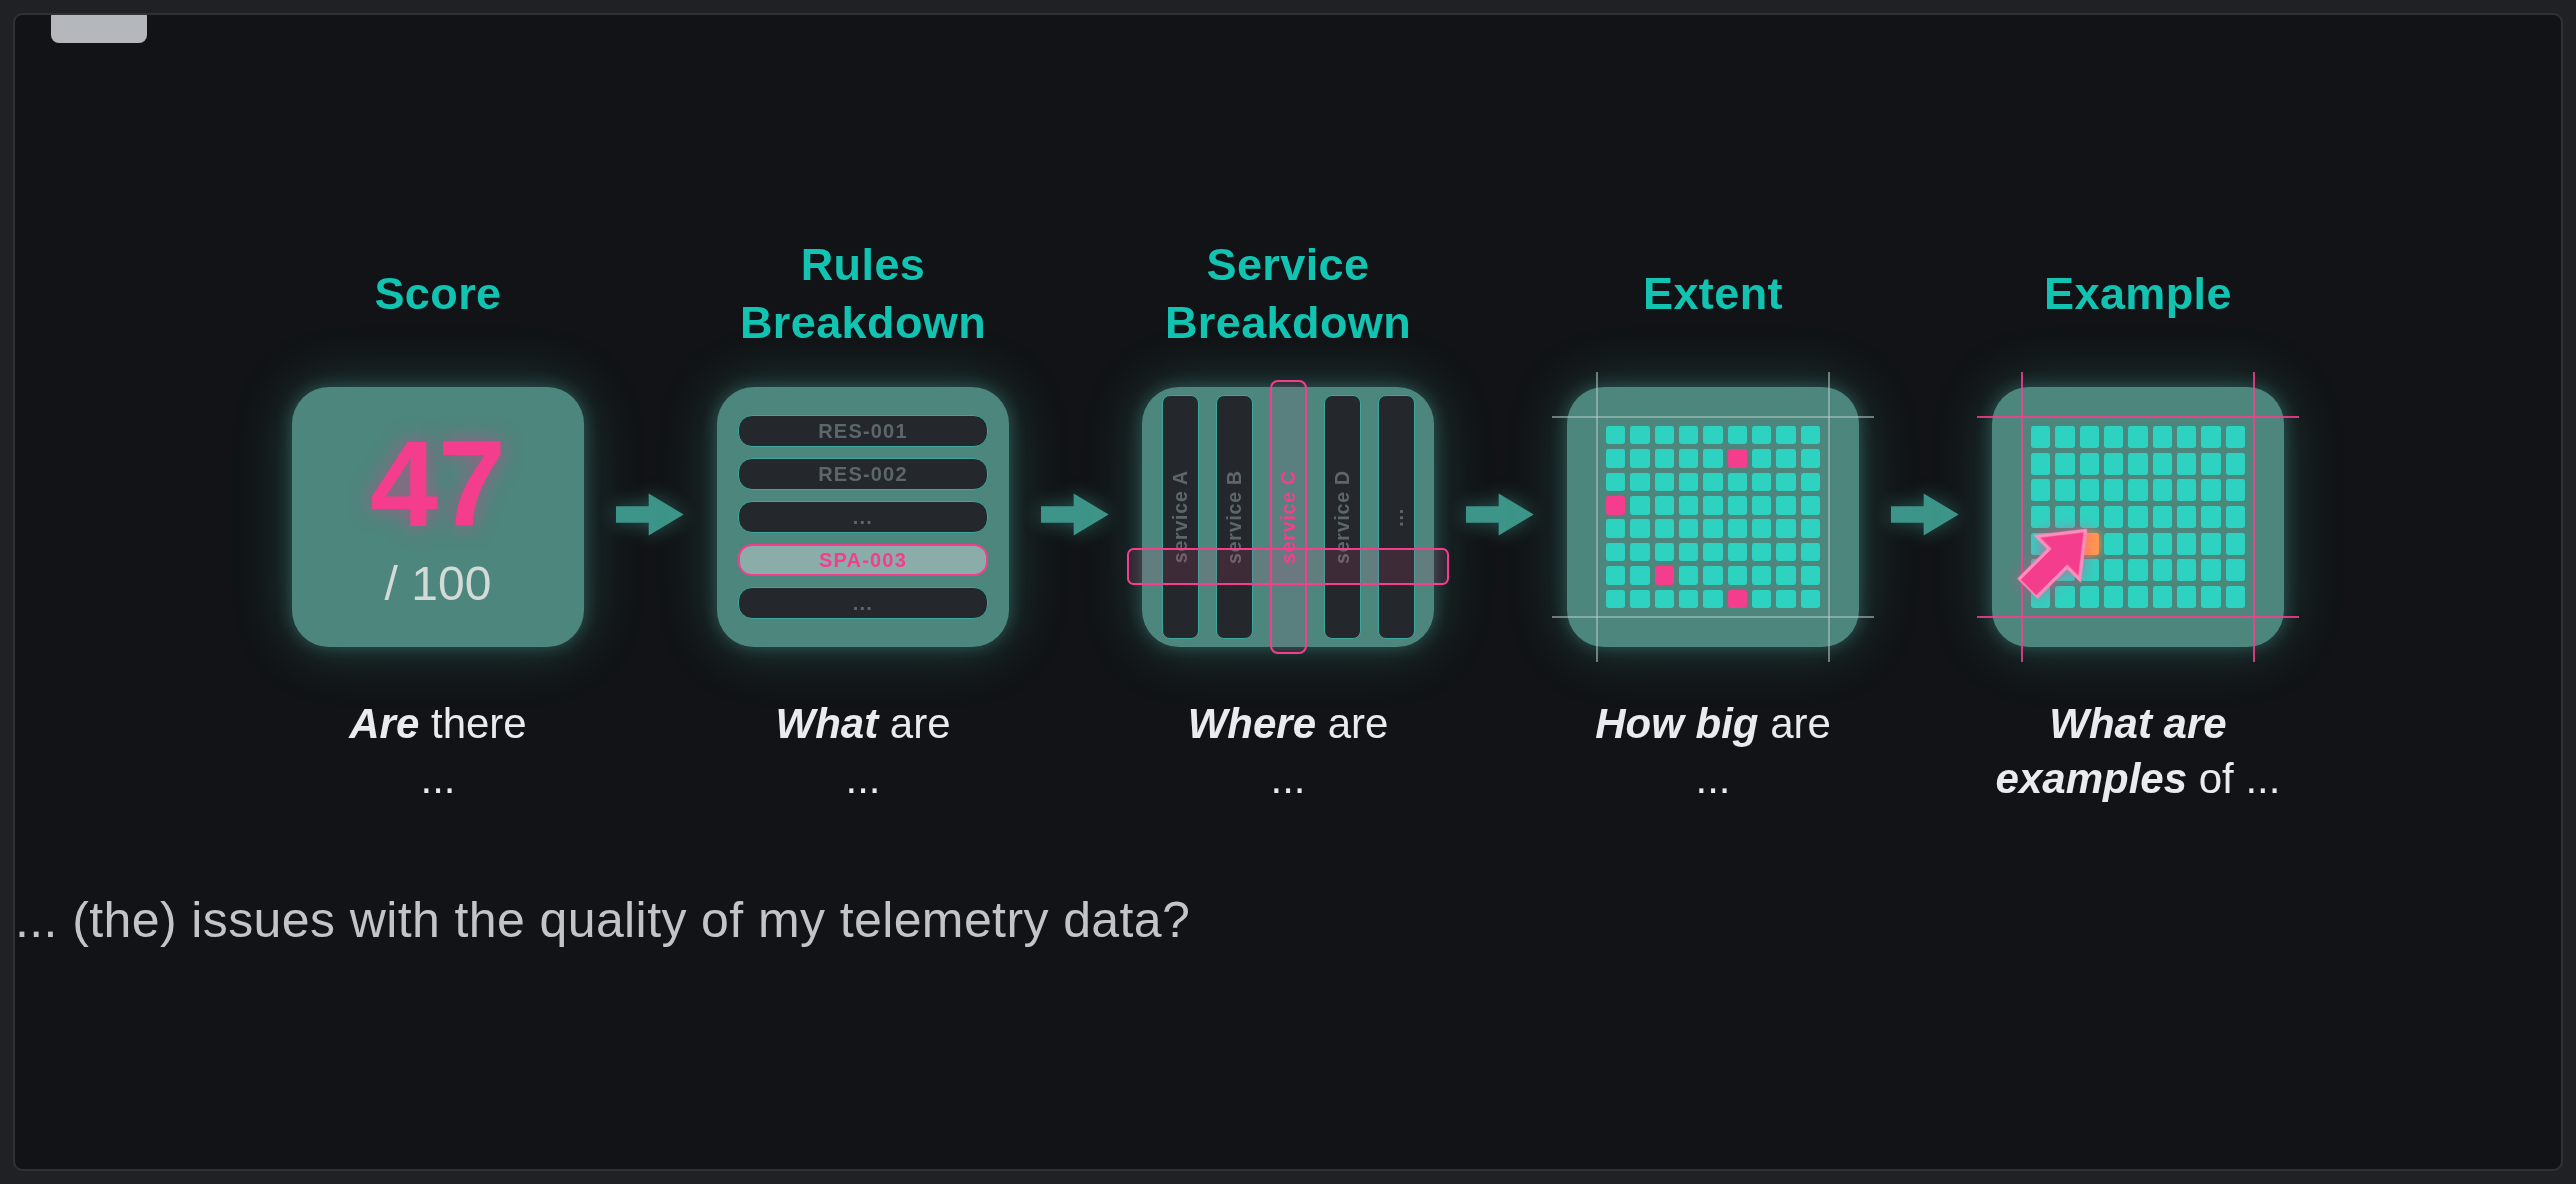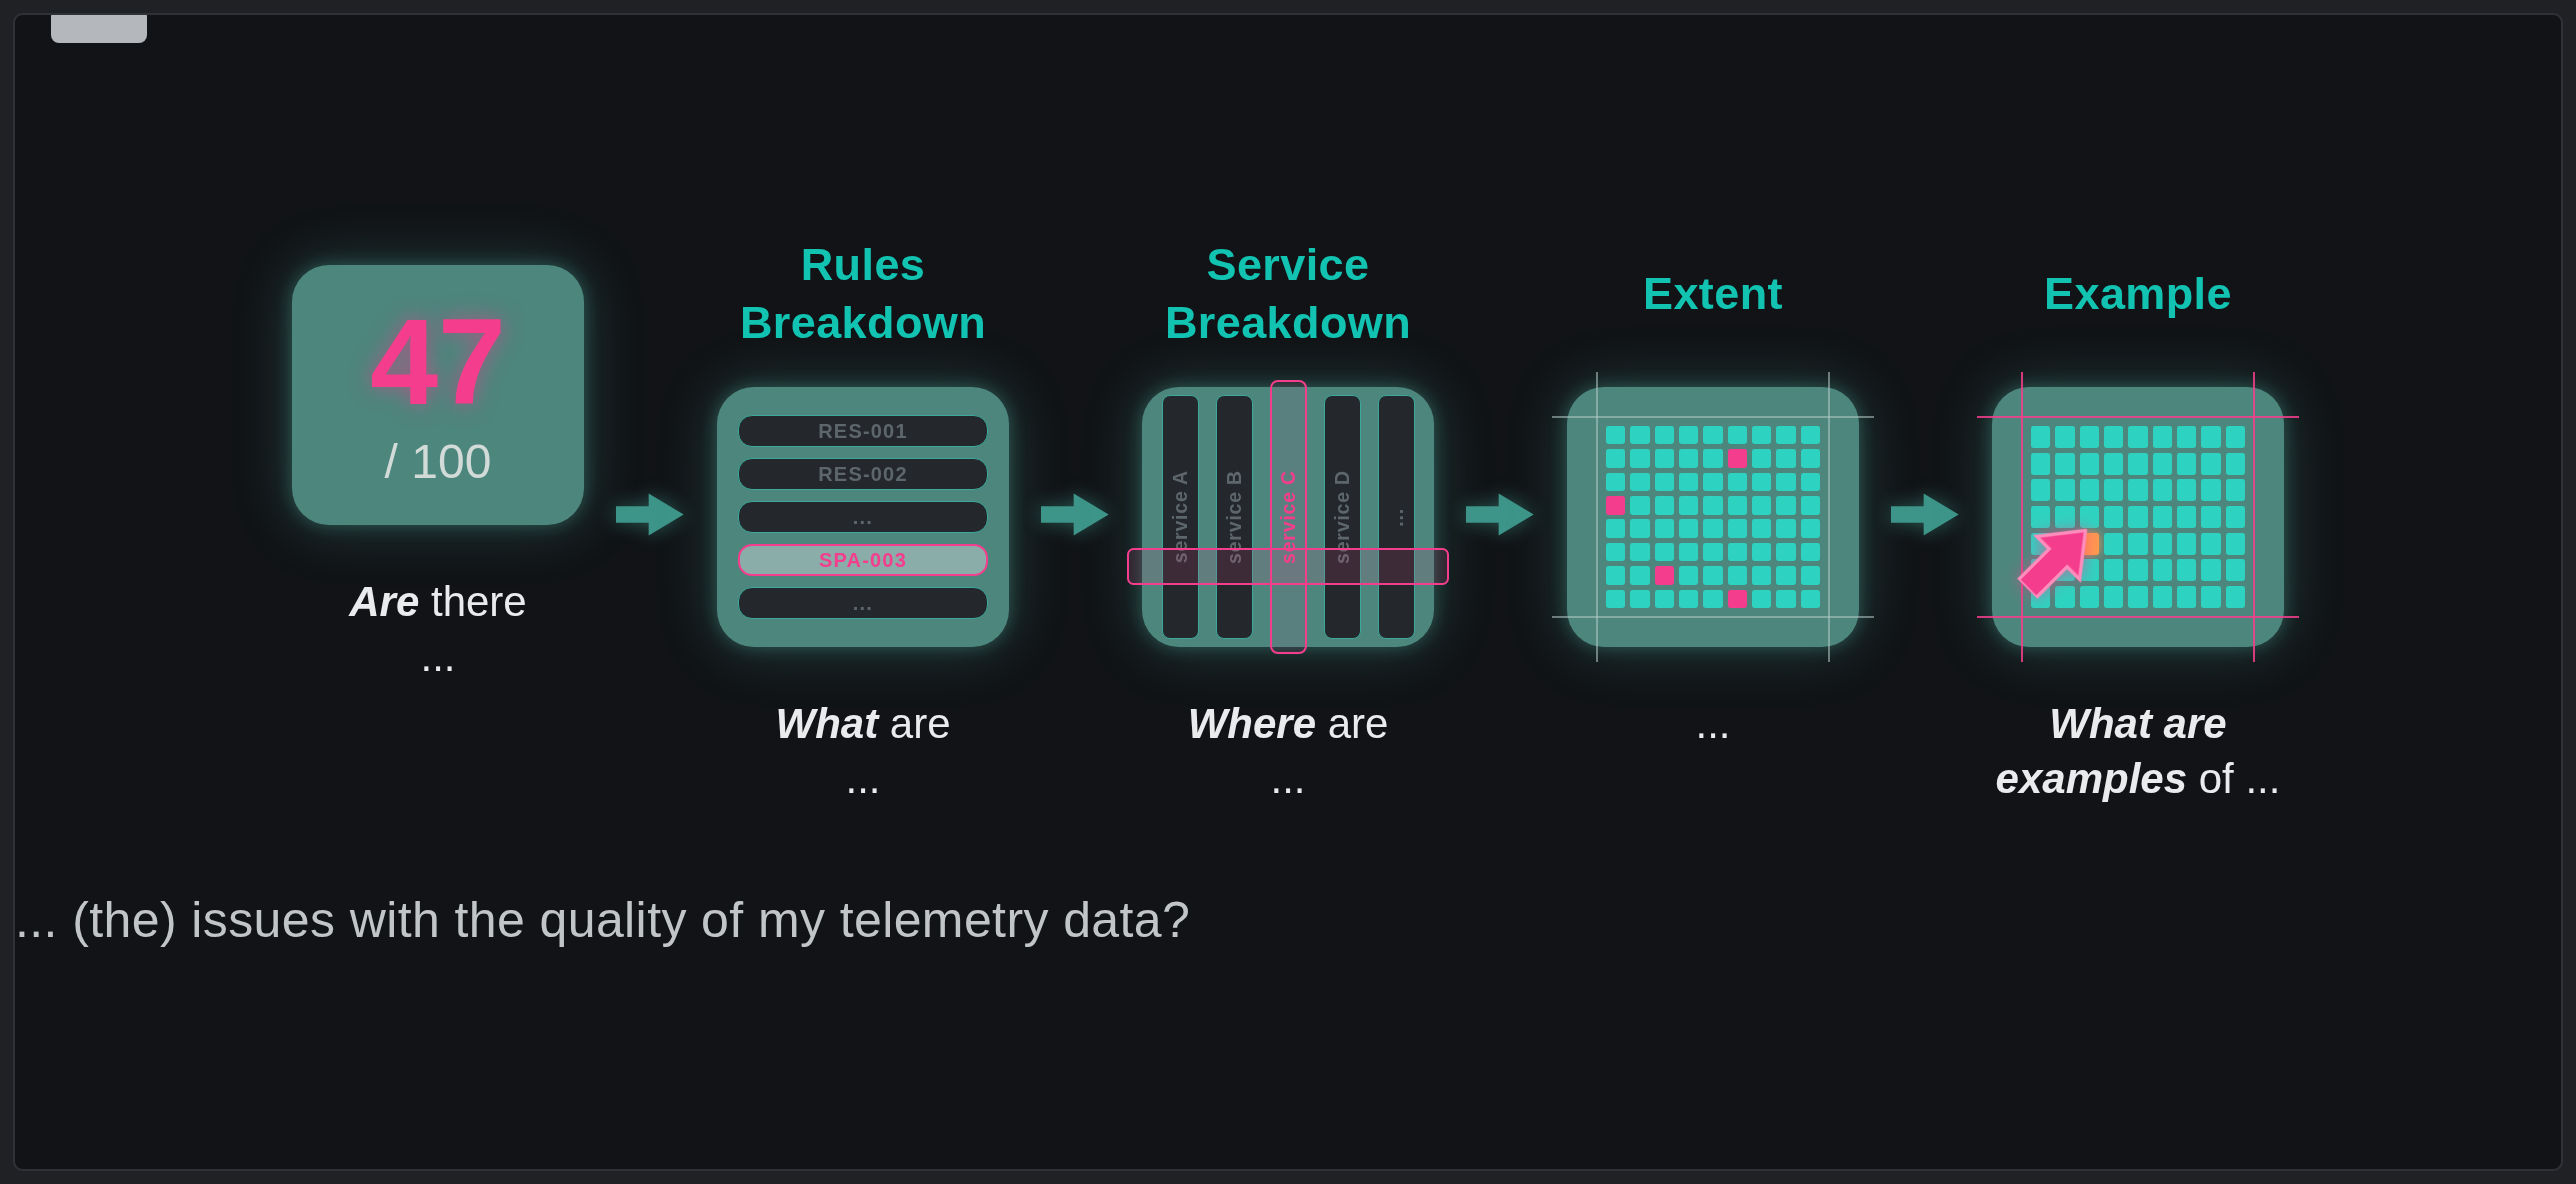--- a/index.html
+++ b/index.html
@@ -61,20 +61,24 @@
 </style>
 </head>
 <body>
 
 <div class="frame">
   <div class="corner-artifact"></div>
 
   <div class="flow">
 
     <div class="col">
+      <div class="col-title">
+        <span>Score</span>
+        <span></span>
+      </div>
       <div class="card card-score">
         <div class="score-number">47</div>
         <div class="score-denom">/ 100</div>
       </div>
       <div class="question">
         <div><span class="qb">Are</span><span> there</span></div>
         <div><span class="qb"></span><span>...</span></div>
       </div>
     </div>
 
@@ -226,20 +230,21 @@
             <div class="cell"></div>
             <div class="cell"></div>
             <div class="cell"></div>
             <div class="cell pink"></div>
             <div class="cell"></div>
             <div class="cell"></div>
             <div class="cell"></div>
           </div>
       </div>
       <div class="question">
+        <div><span class="qb">How big</span><span> are</span></div>
         <div><span class="qb"></span><span>...</span></div>
       </div>
     </div>
 
     <div class="flow-arrow">
       <svg width="70" height="47" viewBox="0 0 60 40">
           <path d="M0 13 H28 V2 L58 20 L28 38 V27 H0 Z" fill="#3d9488"></path>
         </svg>
     </div>
 

